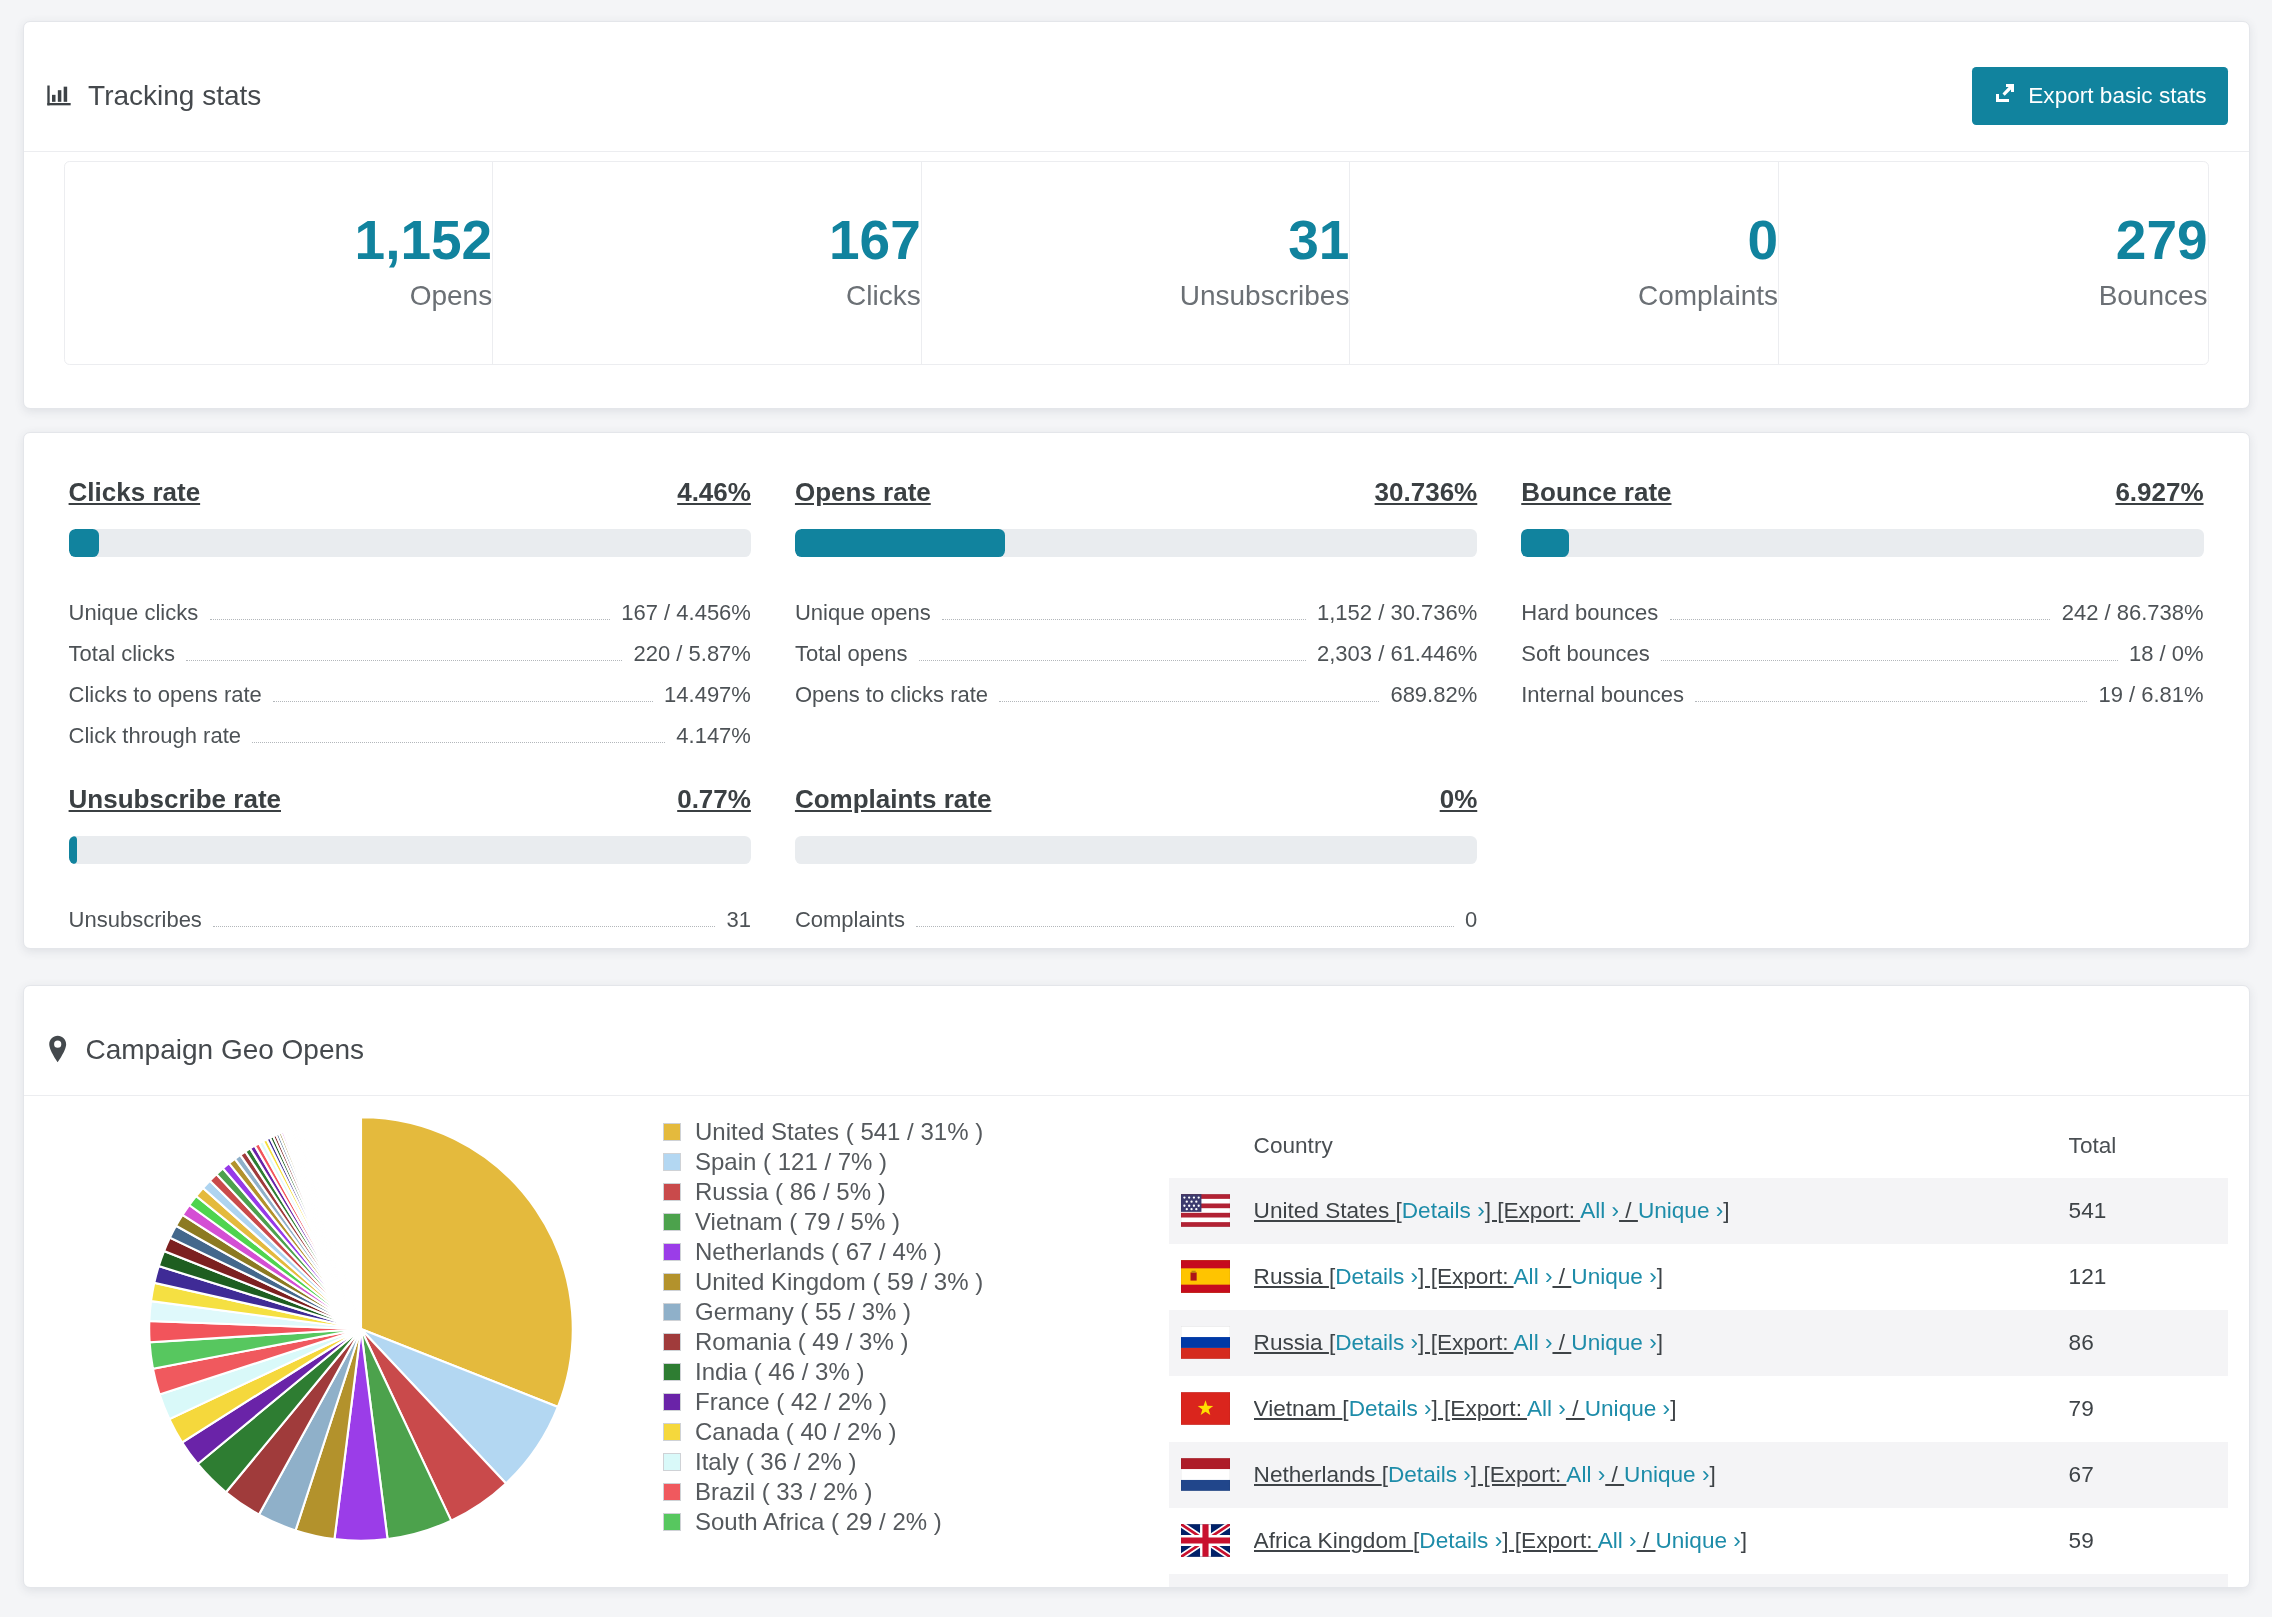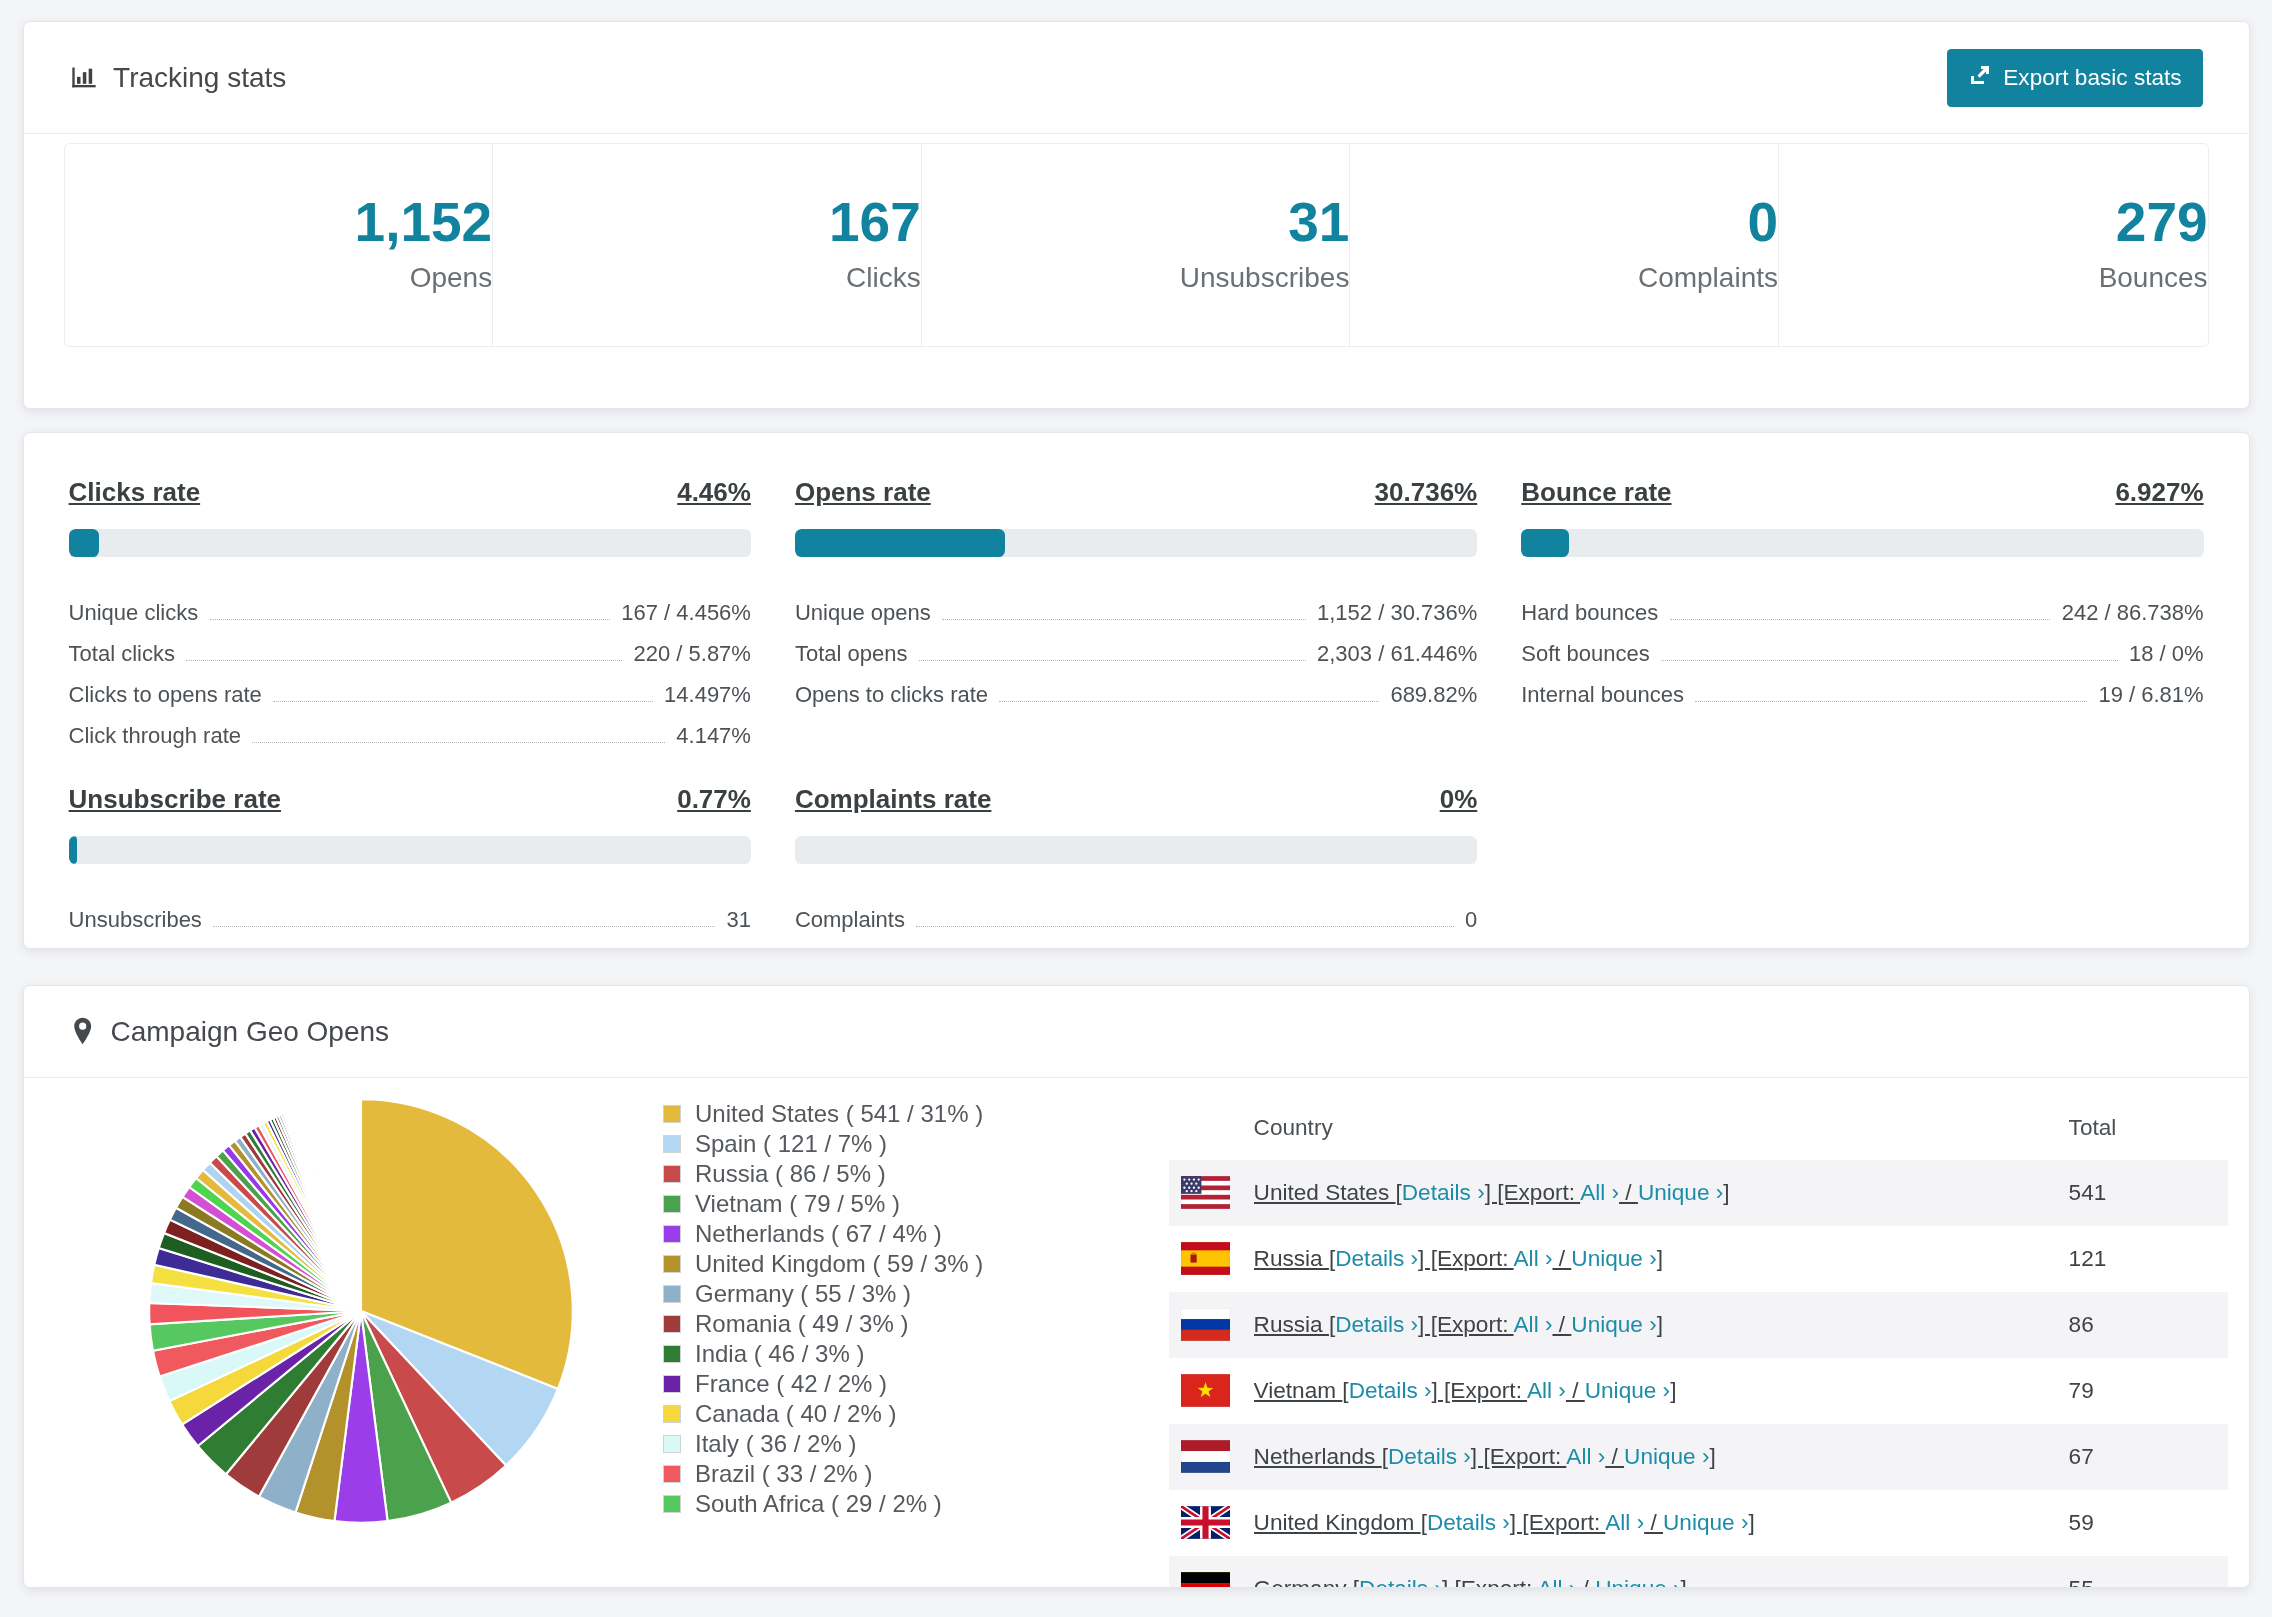--- a/index.html
+++ b/index.html
@@ -18,21 +18,21 @@
     position:absolute; background:#fff;
     border:0.7px solid #e4e6ea; border-radius:7px;
     box-shadow:0 2.8px 10px rgba(45,55,75,.10);
   }
   #card-tracking{left:22.6px; top:21px; width:2227px; height:388px;}
   #card-rates{left:22.6px; top:432px; width:2227px; height:517px; overflow:hidden;}
   #card-geo{left:22.6px; top:985px; width:2227px; height:603px; overflow:hidden;}
 
   .card-head{
     height:112px; display:flex; align-items:center; justify-content:space-between;
-    padding:0 46px; border-bottom:1.4px solid var(--line);
+    padding:0 21px; border-bottom:1.4px solid var(--line);margin-top:18px;
   }
   .card-title{display:flex; align-items:center; gap:15.5px; font-size:28px; color:#45494d;}
   .card-title svg{display:block;}
 
   .btn-accent{
     display:flex; align-items:center; gap:11.3px;
     background:var(--accent); color:#fff; border:none; border-radius:4.2px;
     font-family:inherit; font-size:22.6px; padding:14px 21px; cursor:pointer;
   }
 
@@ -480,21 +480,21 @@
               <g>
                 <rect width="72" height="48" fill="#012169"></rect>
                 <path d="M0,0 72,48 M72,0 0,48" stroke="#fff" stroke-width="9"></path>
                 <path d="M0,0 72,48 M72,0 0,48" stroke="#c8102e" stroke-width="4"></path>
                 <path d="M36,0 36,48 M0,24 72,24" stroke="#fff" stroke-width="16"></path>
                 <path d="M36,0 36,48 M0,24 72,24" stroke="#c8102e" stroke-width="9"></path>
               </g>
               <rect width="72" height="48" fill="none" stroke="rgba(0,0,0,.12)" stroke-width="1"></rect>
             </svg>
           </div>
-          <div class="c-country"><span class="dim">United Kingdom </span><span class="dim">[</span><a class="tlink">Details ›</a><span class="dim">] [Export: </span><a class="tlink">All ›</a><span class="dim"> / </span><a class="tlink">Unique ›</a><span class="dim">]</span></div>
+          <div class="c-country"><span class="dim">Africa Kingdom </span><span class="dim">[</span><a class="tlink">Details ›</a><span class="dim">] [Export: </span><a class="tlink">All ›</a><span class="dim"> / </span><a class="tlink">Unique ›</a><span class="dim">]</span></div>
           <div class="c-total">59</div>
         </div>
         <div class="t-row alt">
           <div class="c-flag">
             <svg width="49" height="33" viewBox="0 0 72 48">
               <g>
                 <rect width="72" height="48" fill="#ffce00"></rect>
                 <rect width="72" height="16" fill="#000"></rect>
                 <rect y="16" width="72" height="16" fill="#dd0000"></rect>
               </g>

